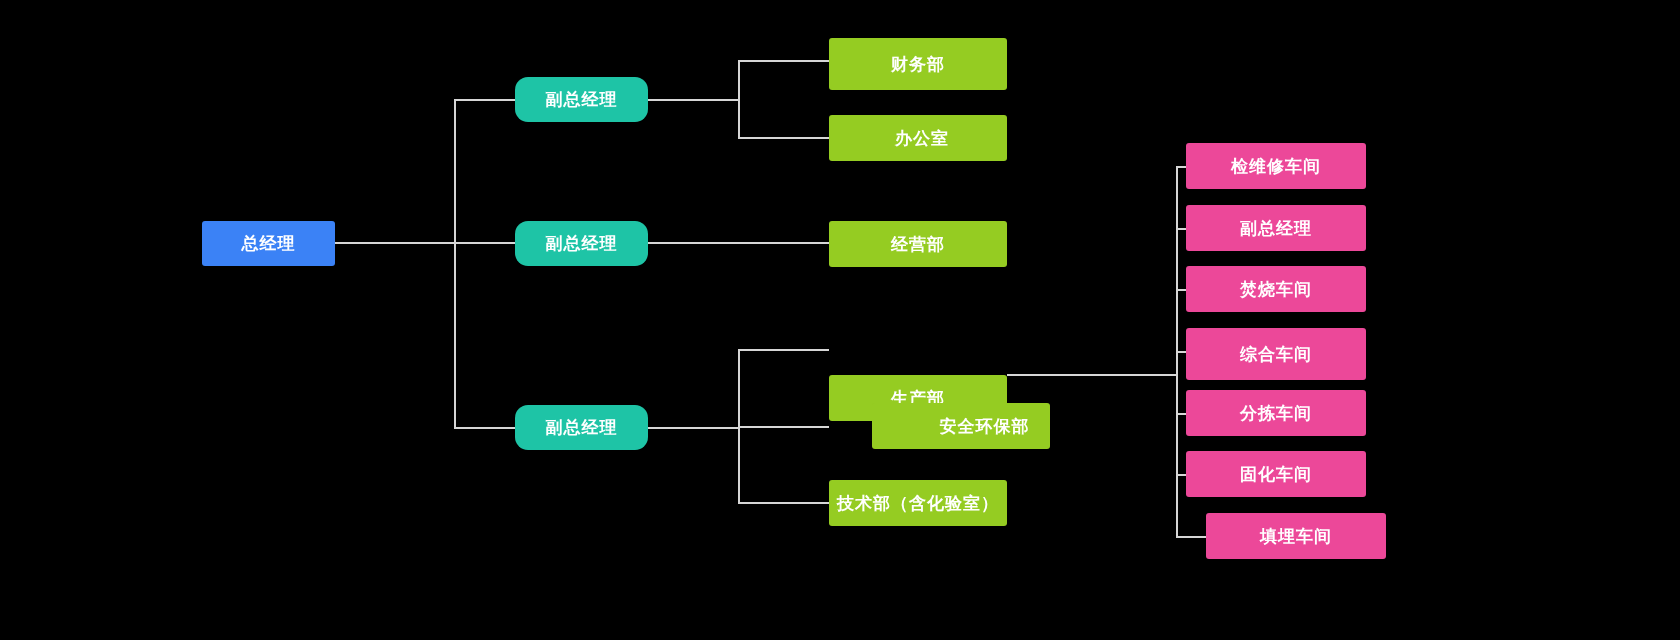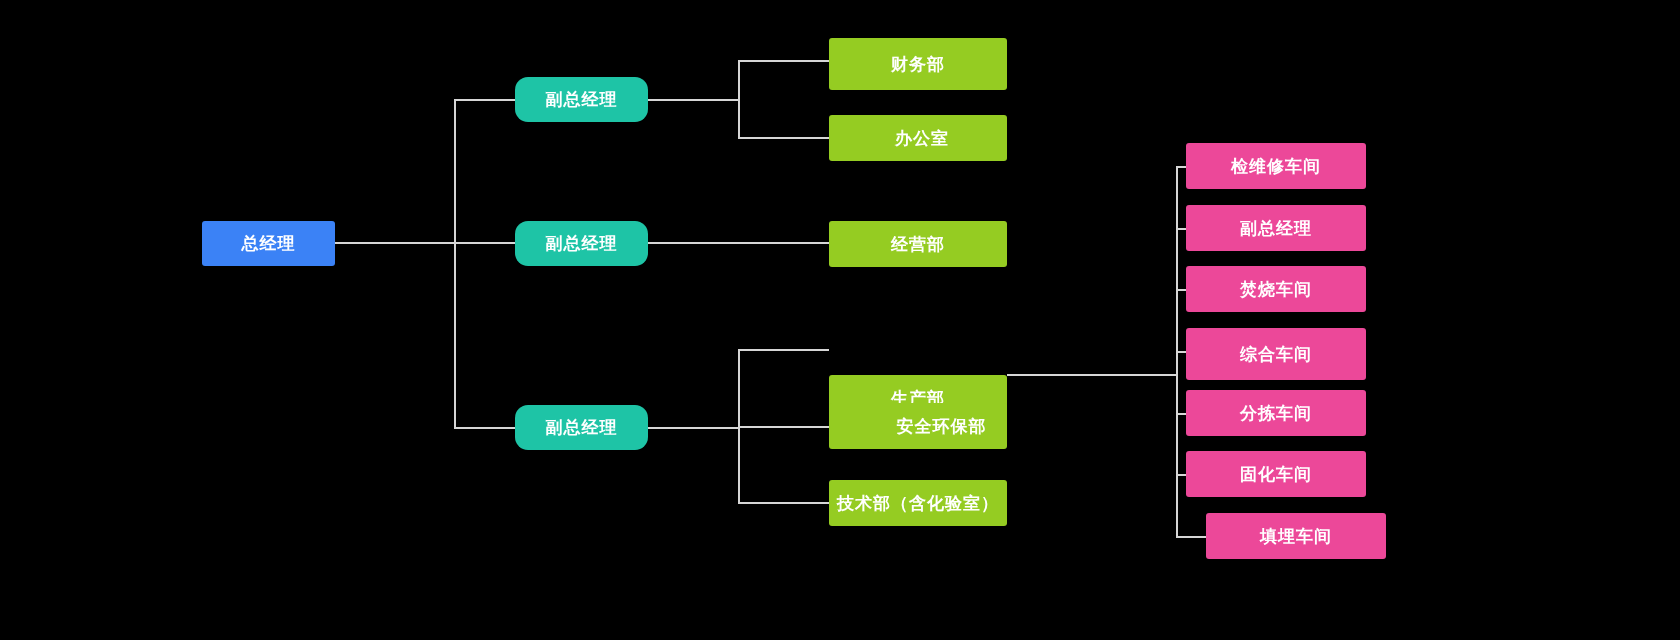--- a/index.html
+++ b/index.html
@@ -79,21 +79,21 @@
   <div class="node root" style="left:202px; top:221px; width:133px; height:45px;">总经理</div>
 
   <div class="node vp" style="left:515px; top:77px;  width:133px; height:45px;">副总经理</div>
   <div class="node vp" style="left:515px; top:221px; width:133px; height:45px;">副总经理</div>
   <div class="node vp" style="left:515px; top:405px; width:133px; height:45px;">副总经理</div>
 
   <div class="node dept" style="left:829px; top:38px;  width:178px; height:52px;text-align:right;">财务部</div>
   <div class="node dept" style="left:829px; top:115px; width:178px; height:46px;padding-left:8px;">办公室</div>
   <div class="node dept" style="left:829px; top:221px; width:178px; height:46px;">经营部</div>
   <div class="node dept" style="left:829px; top:327px; width:178px; height:46px;margin-top:48px;">生产部</div>
-  <div class="node dept" style="left:829px; top:403px; width:178px; height:46px;padding-left:47px;">安全环保部</div>
+  <div class="node dept" style="left:872px; top:403px; width:178px; height:46px;padding-left:47px;">安全环保部</div>
   <div class="node dept" style="left:829px; top:480px; width:178px; height:46px;">技术部（含化验室）</div>
 
   <div class="node workshop" style="left:1186px; top:143px; width:180px; height:46px;">检维修车间</div>
   <div class="node workshop" style="left:1186px; top:205px; width:180px; height:46px;">副总经理</div>
   <div class="node workshop" style="left:1186px; top:266px; width:180px; height:46px;">焚烧车间</div>
   <div class="node workshop" style="left:1186px; top:328px; width:180px; height:52px;">综合车间</div>
   <div class="node workshop" style="left:1186px; top:451px; width:180px; height:46px;">固化车间</div>
   <div class="node workshop" style="left:1186px; top:390px; width:180px; height:46px;">分拣车间</div>
   <div class="node workshop" style="left:1186px; top:513px; width:180px; height:46px;margin-left:20px;">填埋车间</div>
 

